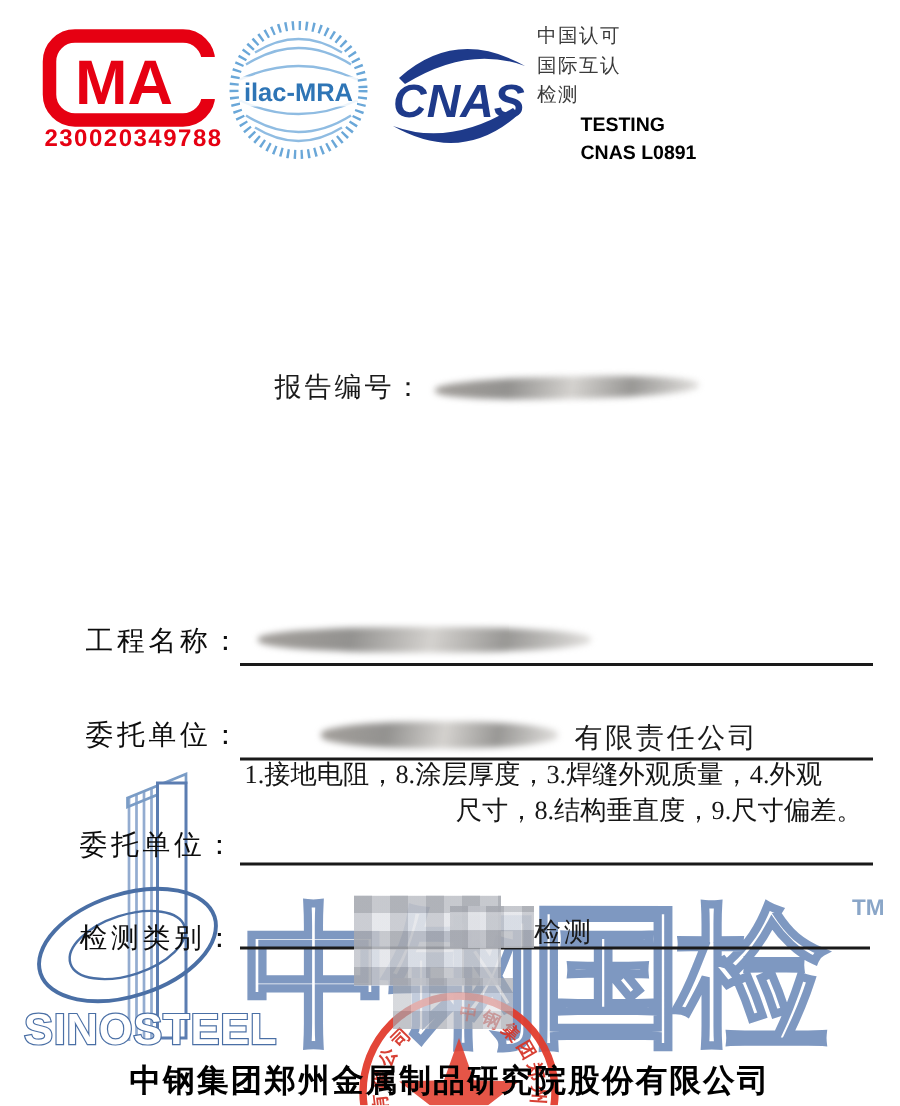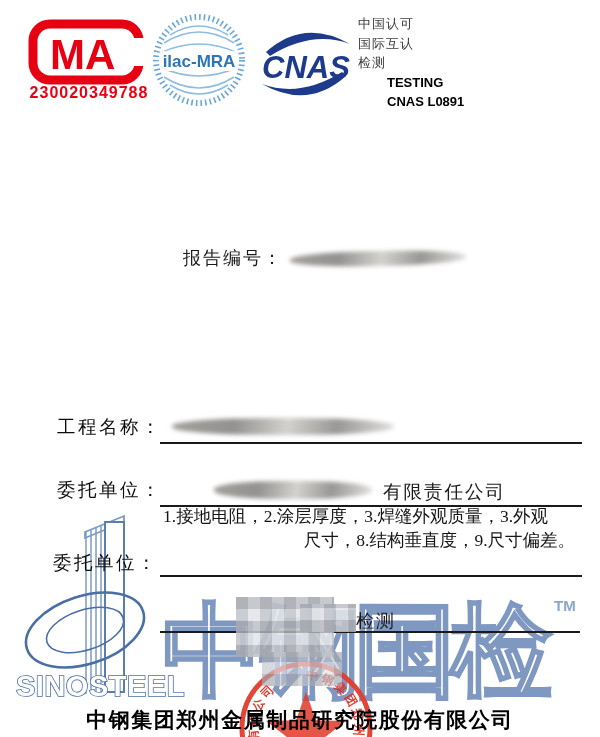--- a/index.html
+++ b/index.html
@@ -28,21 +28,21 @@
   .smudge.rep{width:176px;height:15px;vertical-align:-2px;transform:rotate(-1.2deg);}
 
   
   .flabel{font-size:18.5px;font-weight:normal;letter-spacing:2.5px;color:#0d0d0d;white-space:nowrap;}
   .fline{border-bottom:2.5px solid #1a1a1a;}
   .fval{font-size:18.5px;letter-spacing:2px;color:#1a1a1a;white-space:nowrap;}
   .items-text{font-size:17.5px;line-height:23.5px;color:#151515;width:412px;}
   .items-text .c{text-align:right;}
 
   
-  .tm{left:554px;top:597px;font-size:15px;font-weight:bold;color:#8aa6c8;
+  .tm{left:568px;top:597px;font-size:15px;font-weight:bold;color:#8aa6c8;
       font-family:"Liberation Sans","DejaVu Sans",sans-serif;}
   .mosaic{filter:blur(.4px);opacity:.92;
     background-image:repeating-linear-gradient(0deg,rgba(190,192,198,.85) 0 12px,rgba(232,233,236,.85) 12px 24px),
                      repeating-linear-gradient(90deg,rgba(205,207,212,.8) 0 12px,rgba(245,246,248,.8) 12px 24px);
     background-blend-mode:multiply;}
   .company{left:0;top:706px;width:600px;text-align:center;font-size:21px;font-weight:bold;
            letter-spacing:1.5px;color:#000;z-index:5;}
   .z0{z-index:0}.z1{z-index:1}.z2{z-index:2}.z3{z-index:3}.z4{z-index:4}
 </style>
 </head>
@@ -116,25 +116,26 @@
   <div class="abs z2 fline" style="left:160px;top:410px;width:422px;height:32px"></div>
   <span class="abs z2 smudge" style="left:172px;top:418px;width:222px;height:17px"></span>
 
   <div class="abs z2 flabel" style="left:57px;top:477px">委托单位：</div>
   <div class="abs z2 fline" style="left:160px;top:473px;width:422px;height:32px"></div>
   <span class="abs z2 smudge" style="left:214px;top:481px;width:158px;height:18px"></span>
   <div class="abs z2 fval" style="left:383px;top:479px">有限责任公司</div>
 
   <div class="abs z2 flabel" style="left:53px;top:550px">委托单位：</div>
   <div class="abs z2 items-text" style="left:163px;top:505px">
-    <div>1.接地电阻，2.涂层厚度，3.焊缝外观质量，3.外观</div>
+    <div>1.接地电阻，8.涂层厚度，3.焊缝外观质量，4.外观</div>
     <div class="c">尺寸，8.结构垂直度，9.尺寸偏差。</div>
   </div>
   <div class="abs z2" style="left:160px;top:575px;width:422px;border-bottom:2px solid #1a1a1a"></div>
 
+  <div class="abs z2 flabel" style="left:53px;top:612px">检测类别：</div>
   <div class="abs z2" style="left:160px;top:631px;width:420px;border-bottom:2px solid #1a1a1a"></div>
   <div class="abs z2 fval" style="left:356px;top:609px;font-size:18px">检测</div>
 
   <svg class="abs z3" style="left:216px;top:648px;filter:blur(.4px);opacity:.95" width="180" height="89" viewBox="0 0 180 89">
     <circle cx="90" cy="80" r="64" fill="none" stroke="#e23d2e" stroke-width="5"></circle>
     <defs>
         <path id="ring" d="M 90,31 a 49,49 0 1,1 -0.02,0"></path>
       </defs>
     <text font-size="12" font-weight="bold" fill="#d6362a" letter-spacing="2.5" font-family="Liberation Serif,serif">
       <textPath href="#ring">中钢集团郑州金属制品研究院股份有限公司</textPath>

